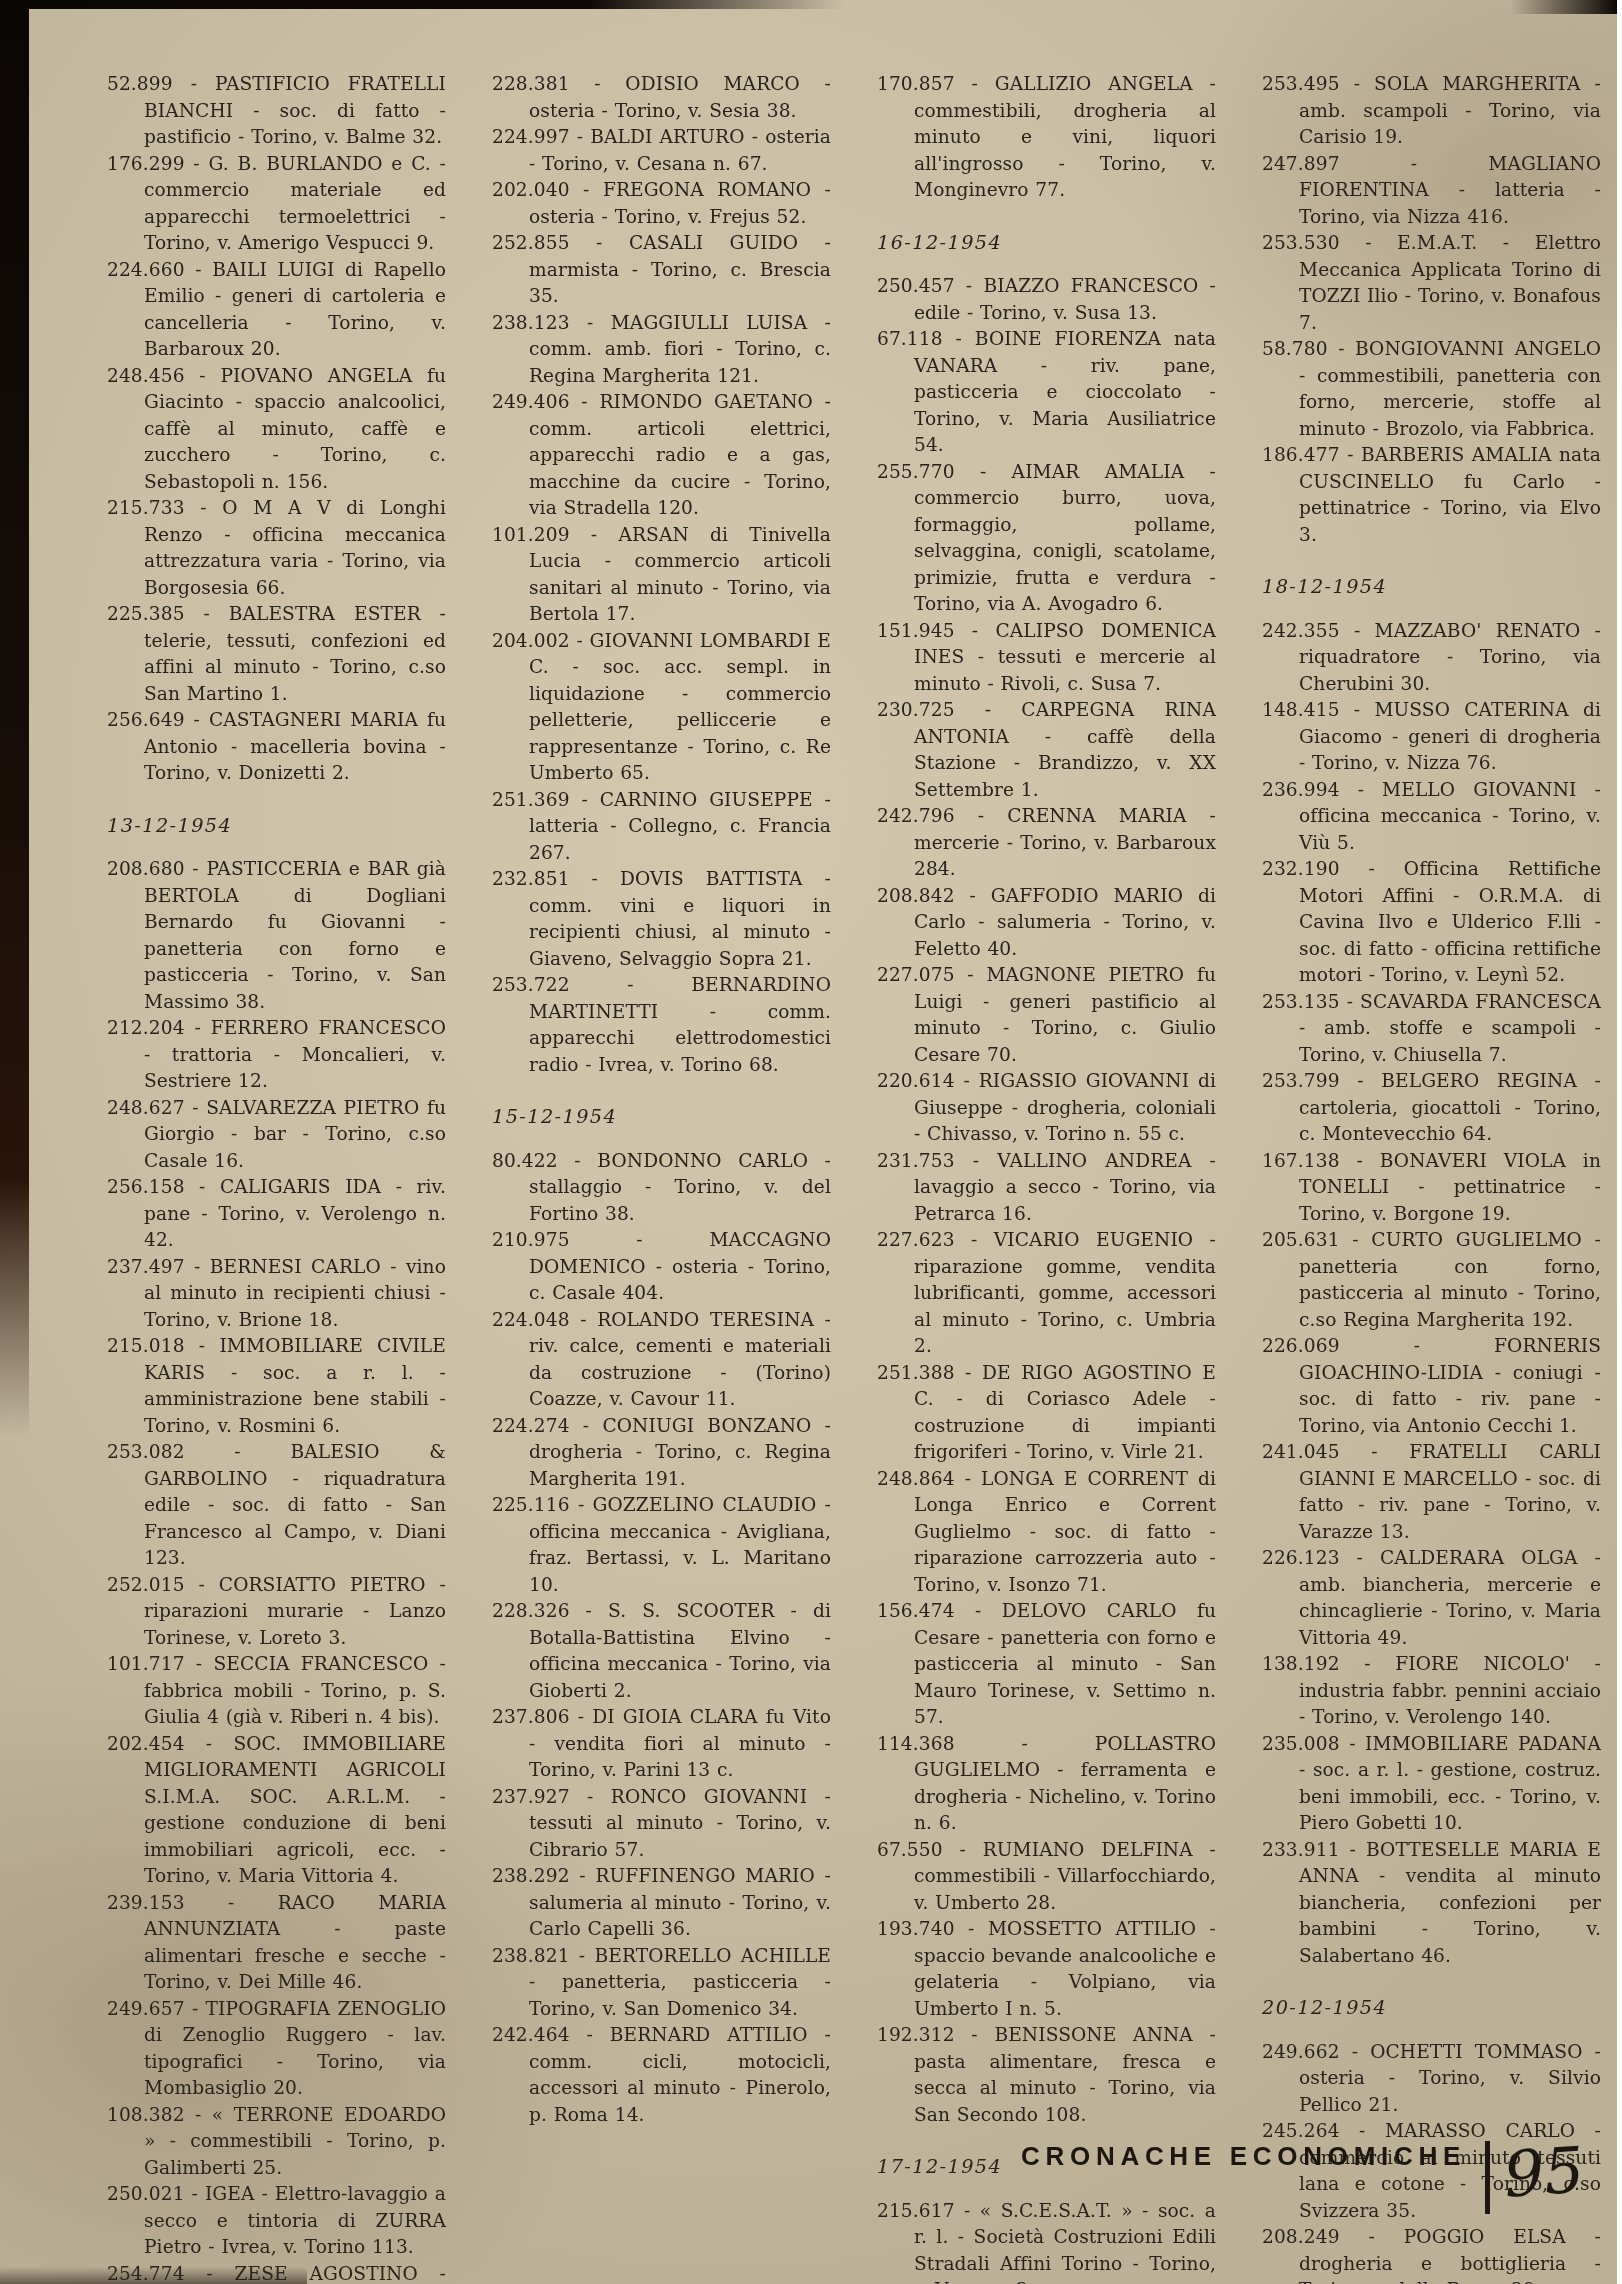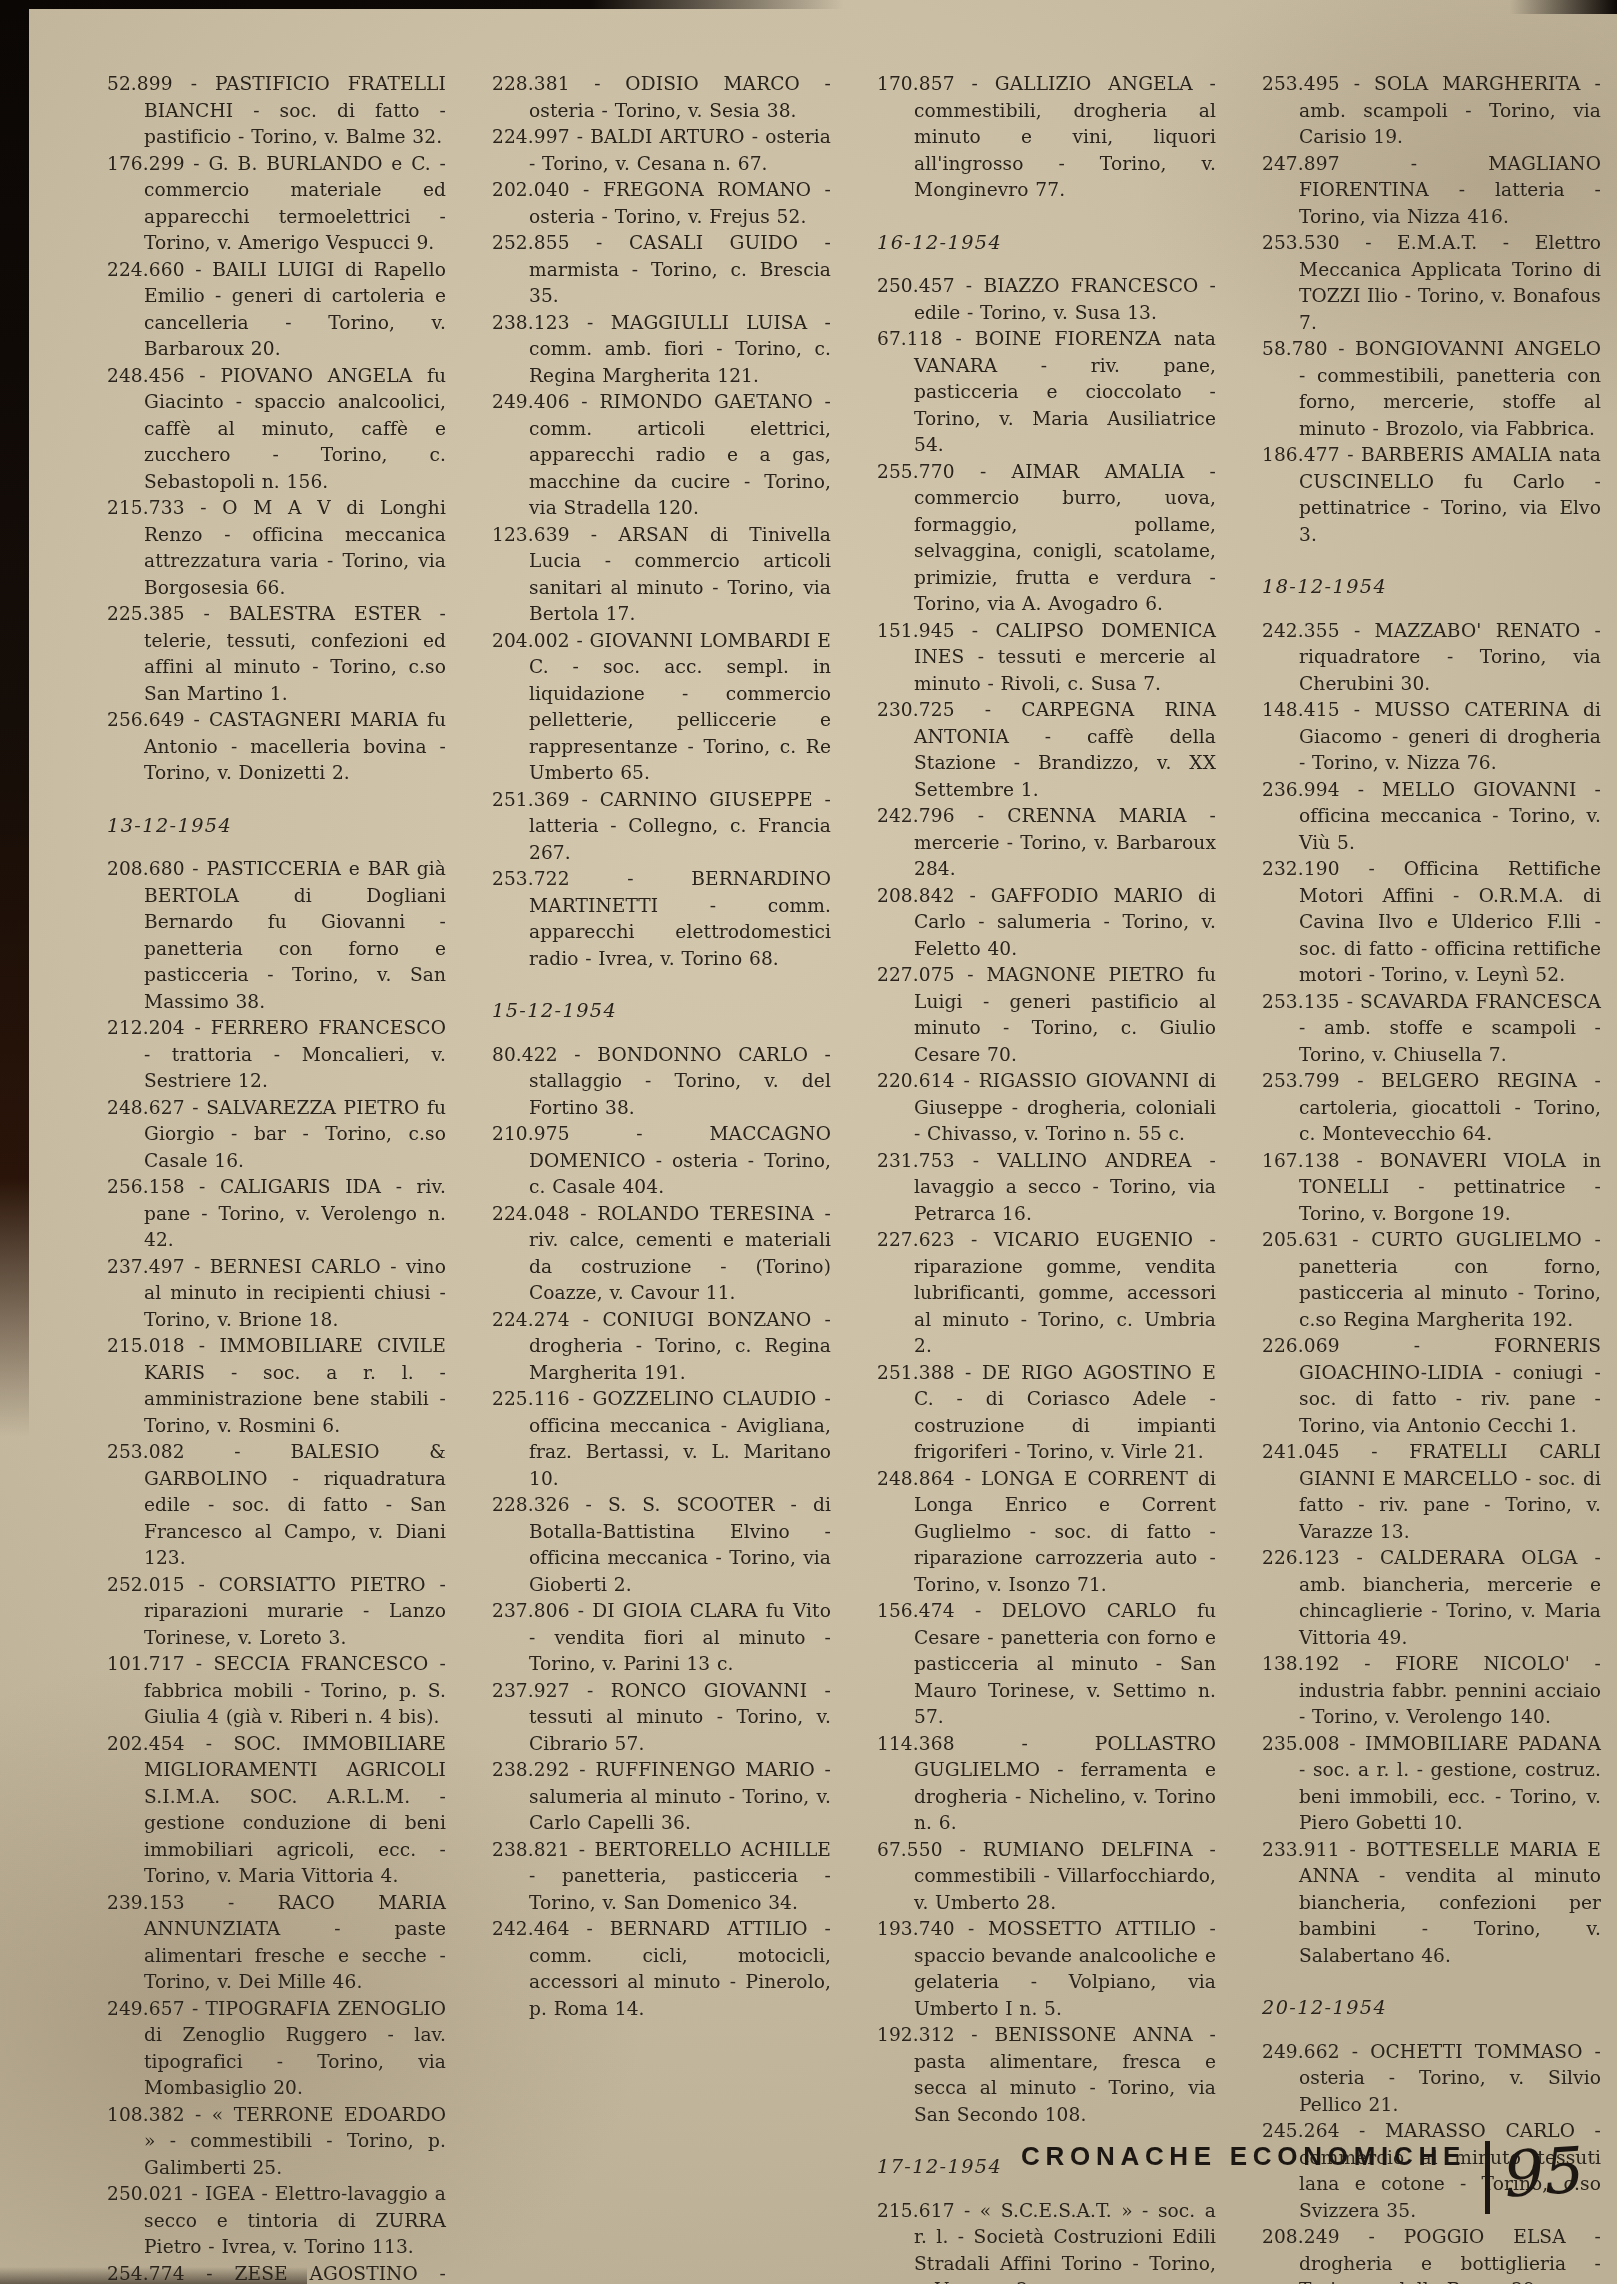--- a/index.html
+++ b/index.html
@@ -79,23 +79,24 @@
         <p class="entry"><span class="num">250.021</span> - IGEA - Elettro-lavaggio a secco e tintoria di ZURRA Pietro - Ivrea, v. Torino 113.</p>
         <p class="entry"><span class="num">254.774</span> - ZESE AGOSTINO - mercerie ambulante - Torino, v. Monte Tabor 18.</p>
       </div>
       <div class="col">
         <p class="entry"><span class="num">228.381</span> - ODISIO MARCO - osteria - Torino, v. Sesia 38.</p>
         <p class="entry"><span class="num">224.997</span> - BALDI ARTURO - osteria - Torino, v. Cesana n. 67.</p>
         <p class="entry"><span class="num">202.040</span> - FREGONA ROMANO - osteria - Torino, v. Frejus 52.</p>
         <p class="entry"><span class="num">252.855</span> - CASALI GUIDO - marmista - Torino, c. Brescia 35.</p>
         <p class="entry"><span class="num">238.123</span> - MAGGIULLI LUISA - comm. amb. fiori - Torino, c. Regina Margherita 121.</p>
         <p class="entry"><span class="num">249.406</span> - RIMONDO GAETANO - comm. articoli elettrici, apparecchi radio e a gas, macchine da cucire - Torino, via Stradella 120.</p>
-        <p class="entry"><span class="num">123.639</span> - ARSAN di Tinivella Lucia - commercio articoli sanitari al minuto - Torino, via Bertola 17.</p>
+        <p class="entry"><span class="num">101.209</span> - ARSAN di Tinivella Lucia - commercio articoli sanitari al minuto - Torino, via Bertola 17.</p>
         <p class="entry"><span class="num">204.002</span> - GIOVANNI LOMBARDI E C. - soc. acc. sempl. in liquidazione - commercio pelletterie, pelliccerie e rappresentanze - Torino, c. Re Umberto 65.</p>
         <p class="entry"><span class="num">251.369</span> - CARNINO GIUSEPPE - latteria - Collegno, c. Francia 267.</p>
+        <p class="entry"><span class="num">232.851</span> - DOVIS BATTISTA - comm. vini e liquori in recipienti chiusi, al minuto - Giaveno, Selvaggio Sopra 21.</p>
         <p class="entry"><span class="num">253.722</span> - BERNARDINO MARTINETTI - comm. apparecchi elettrodomestici radio - Ivrea, v. Torino 68.</p>
         <div class="date">15-12-1954</div>
         <p class="entry"><span class="num">80.422</span> - BONDONNO CARLO - stallaggio - Torino, v. del Fortino 38.</p>
         <p class="entry"><span class="num">210.975</span> - MACCAGNO DOMENICO - osteria - Torino, c. Casale 404.</p>
         <p class="entry"><span class="num">224.048</span> - ROLANDO TERESINA - riv. calce, cementi e materiali da costruzione - (Torino) Coazze, v. Cavour 11.</p>
         <p class="entry"><span class="num">224.274</span> - CONIUGI BONZANO - drogheria - Torino, c. Regina Margherita 191.</p>
         <p class="entry"><span class="num">225.116</span> - GOZZELINO CLAUDIO - officina meccanica - Avigliana, fraz. Bertassi, v. L. Maritano 10.</p>
         <p class="entry"><span class="num">228.326</span> - S. S. SCOOTER - di Botalla-Battistina Elvino - officina meccanica - Torino, via Gioberti 2.</p>
         <p class="entry"><span class="num">237.806</span> - DI GIOIA CLARA fu Vito - vendita fiori al minuto - Torino, v. Parini 13 c.</p>
         <p class="entry"><span class="num">237.927</span> - RONCO GIOVANNI - tessuti al minuto - Torino, v. Cibrario 57.</p>

